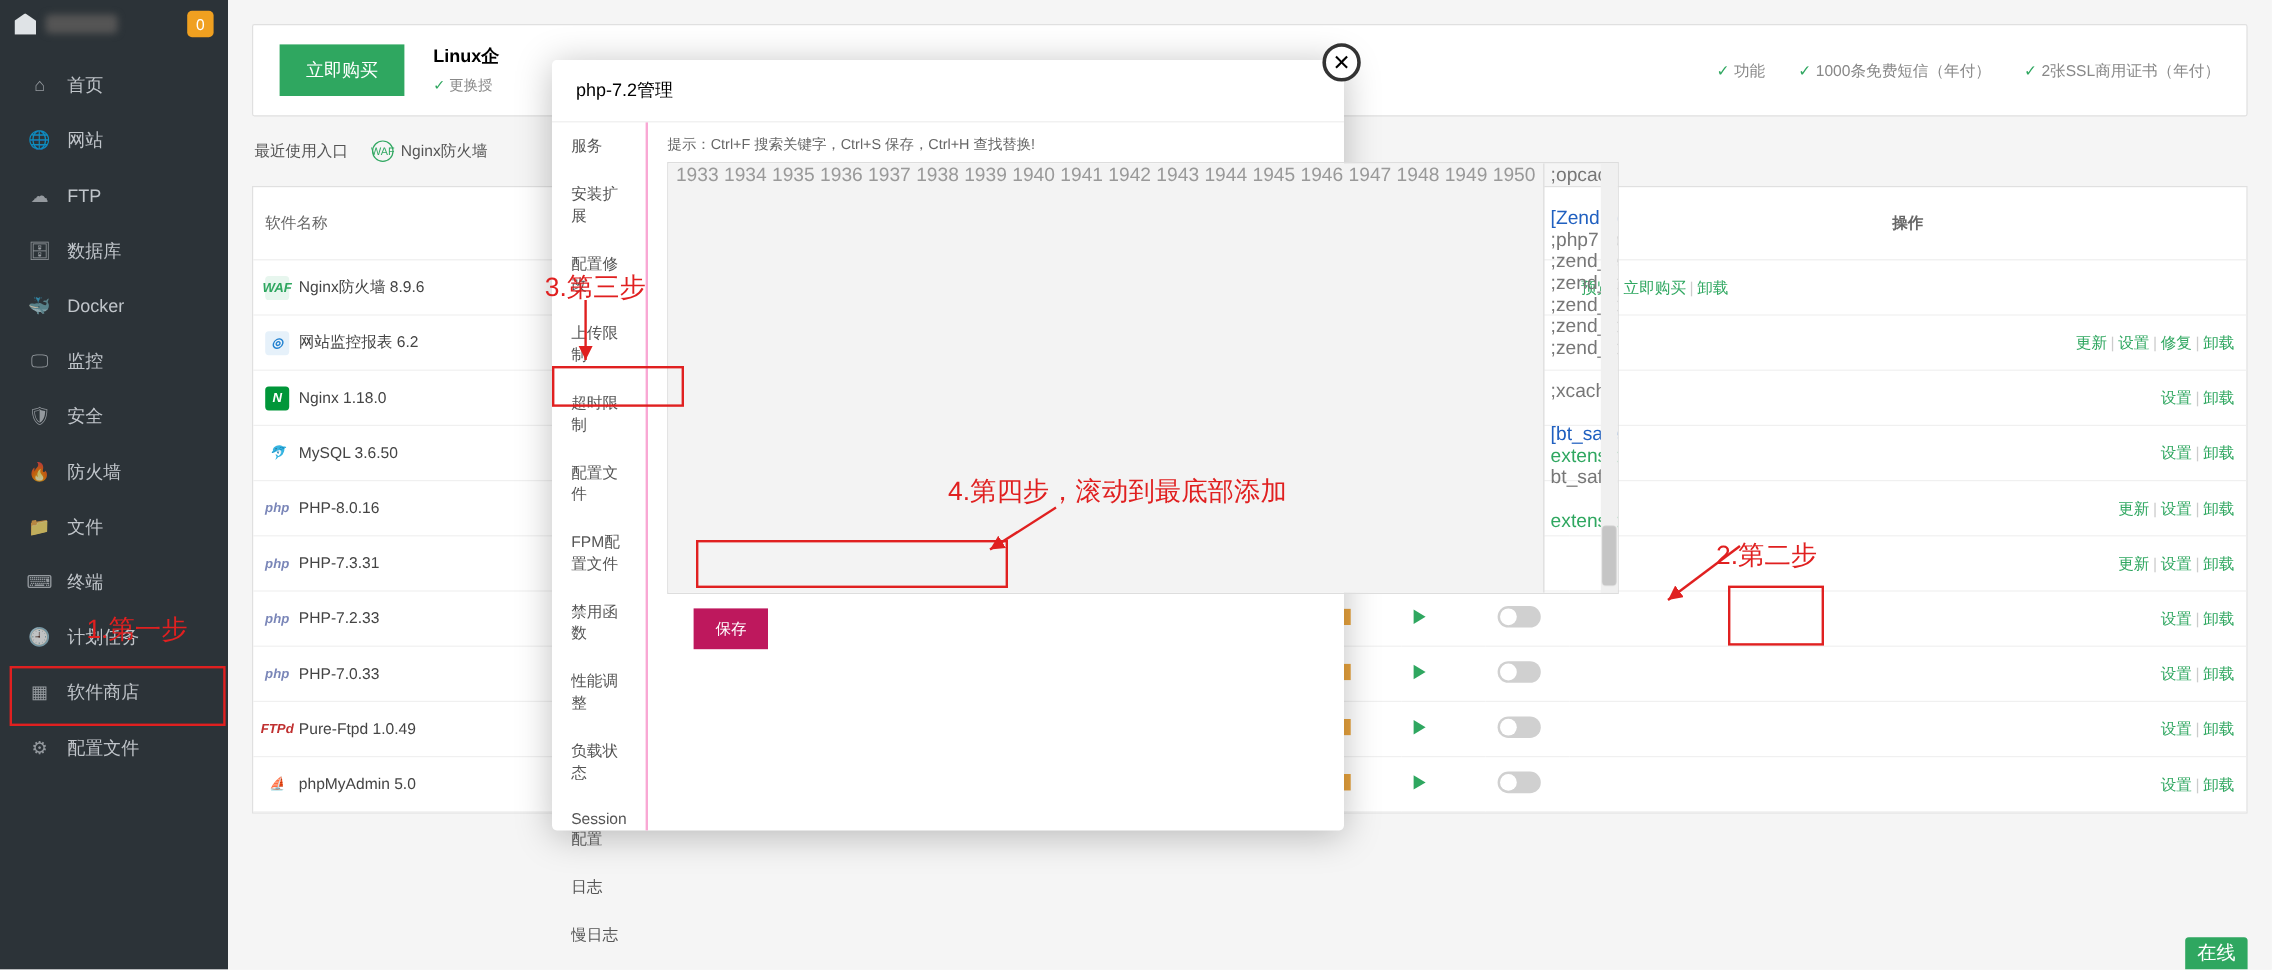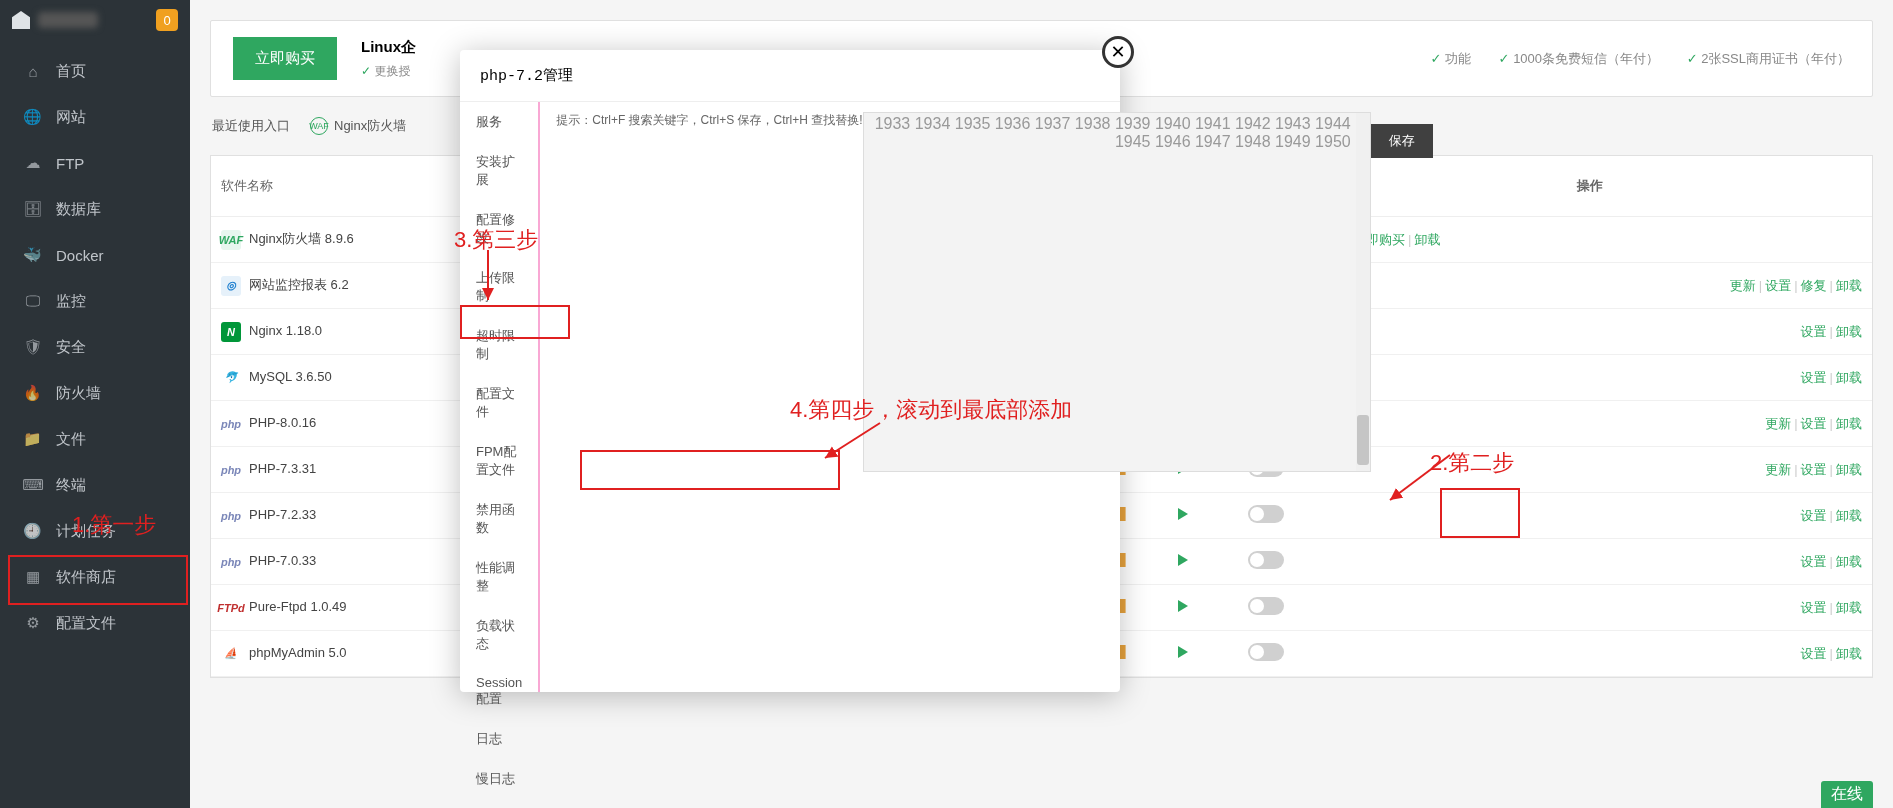--- a/index.html
+++ b/index.html
@@ -38,34 +38,34 @@
 .switch::after { content:""; position:absolute; width:14px; height:14px; background:#fff; border-radius:50%; left:2px; top:2px; }
 .folder-ico { width:18px; height:14px; background:#e8a33d; display:inline-block; clip-path:polygon(0 15%,35% 15%,42% 0,100% 0,100% 100%,0 100%); cursor:pointer; }
 .play-ico { width:0; height:0; border-left:10px solid #2fa760; border-top:6px solid transparent; border-bottom:6px solid transparent; display:inline-block; cursor:pointer; }
 .actions a { color:#2fa760; cursor:pointer; }
 .actions .sep { color:#ccc; margin:0 3px; }
 
 
 .modal-back { position:absolute; inset:0; background:rgba(0,0,0,0); }
 .modal { position:absolute; left:460px; top:50px; width:660px; background:#fff; box-shadow:0 4px 30px rgba(0,0,0,.25); border-radius:4px; }
 .modal .close { position:absolute; right:-14px; top:-14px; width:32px; height:32px; background:#fff; border:3px solid #333; border-radius:50%; display:flex; align-items:center; justify-content:center; font-size:18px; cursor:pointer; }
-.modal .title { padding:16px 20px; font-size:15px; border-bottom:1px solid #eee;font-family:Liberation Mono, monospace; }
+.modal .title { padding:16px 20px; font-size:15px; border-bottom:1px solid #eee; }
 .modal .body { display:flex; height:590px; }
 .modal .tabs { width:110px; border-right:2px solid #f9a8d4; }
 .modal .tabs .t { padding:11px 16px; font-size:13px; color:#555; cursor:pointer; }
-.modal .content { flex:1; padding:10px 16px; font-size:12px; color:#666; display:flex; flex-direction:row; }
+.modal .content { flex:1; padding:10px 16px; font-size:12px; color:#666; display:flex; flex-direction:column; }
 .modal .tip { margin-bottom:6px; }
 .editor { border:1px solid #ddd; flex:1; display:flex; font-family:Consolas,monospace; font-size:16px; max-height:360px; overflow:hidden; position:relative; }
 .editor .gutter { background:#f3f3f3; color:#999; padding:2px 6px; text-align:right; border-right:1px solid #ddd; }
 .editor .code { padding:2px 6px; flex:1; white-space:pre; color:#777; overflow:auto; }
 .editor .code .sec { color:#2060c0; }
 .editor .code .k { color:#2fa760; }
 .editor .scroll-track { position:absolute; right:0; top:0; width:14px; height:100%; background:#f0f0f0; }
 .editor .scroll-thumb { position:absolute; right:1px; bottom:6px; width:12px; height:50px; background:#c5c5c5; border-radius:3px; }
-.save-btn { background:#404040; color:#fff; border:none; padding:8px 18px; margin-top:12px; font-size:13px; align-self:flex-start; cursor:pointer; }
+.save-btn { background:#be185d; color:#fff; border:none; padding:8px 18px; margin-top:12px; font-size:13px; align-self:flex-start; cursor:pointer;margin-left:22px; }
 .notes { margin-top:14px; font-size:12px; color:#888; }
 .notes li { margin:6px 0; list-style:disc; margin-left:18px; }
 
 
 .ann { position:absolute; color:#e02020; font-size:22px; font-weight:500; pointer-events:none; z-index:99; }
 .ann-box { position:absolute; border:2px solid #e02020; z-index:98; pointer-events:none; }
 .arrow-svg { position:absolute; z-index:98; pointer-events:none; }
 
 .online-badge { position:absolute; right:20px; bottom:0; background:#2fa760; color:#fff; padding:3px 10px; font-size:16px; border-radius:3px 3px 0 0;margin-left:44px; }
 </style>

